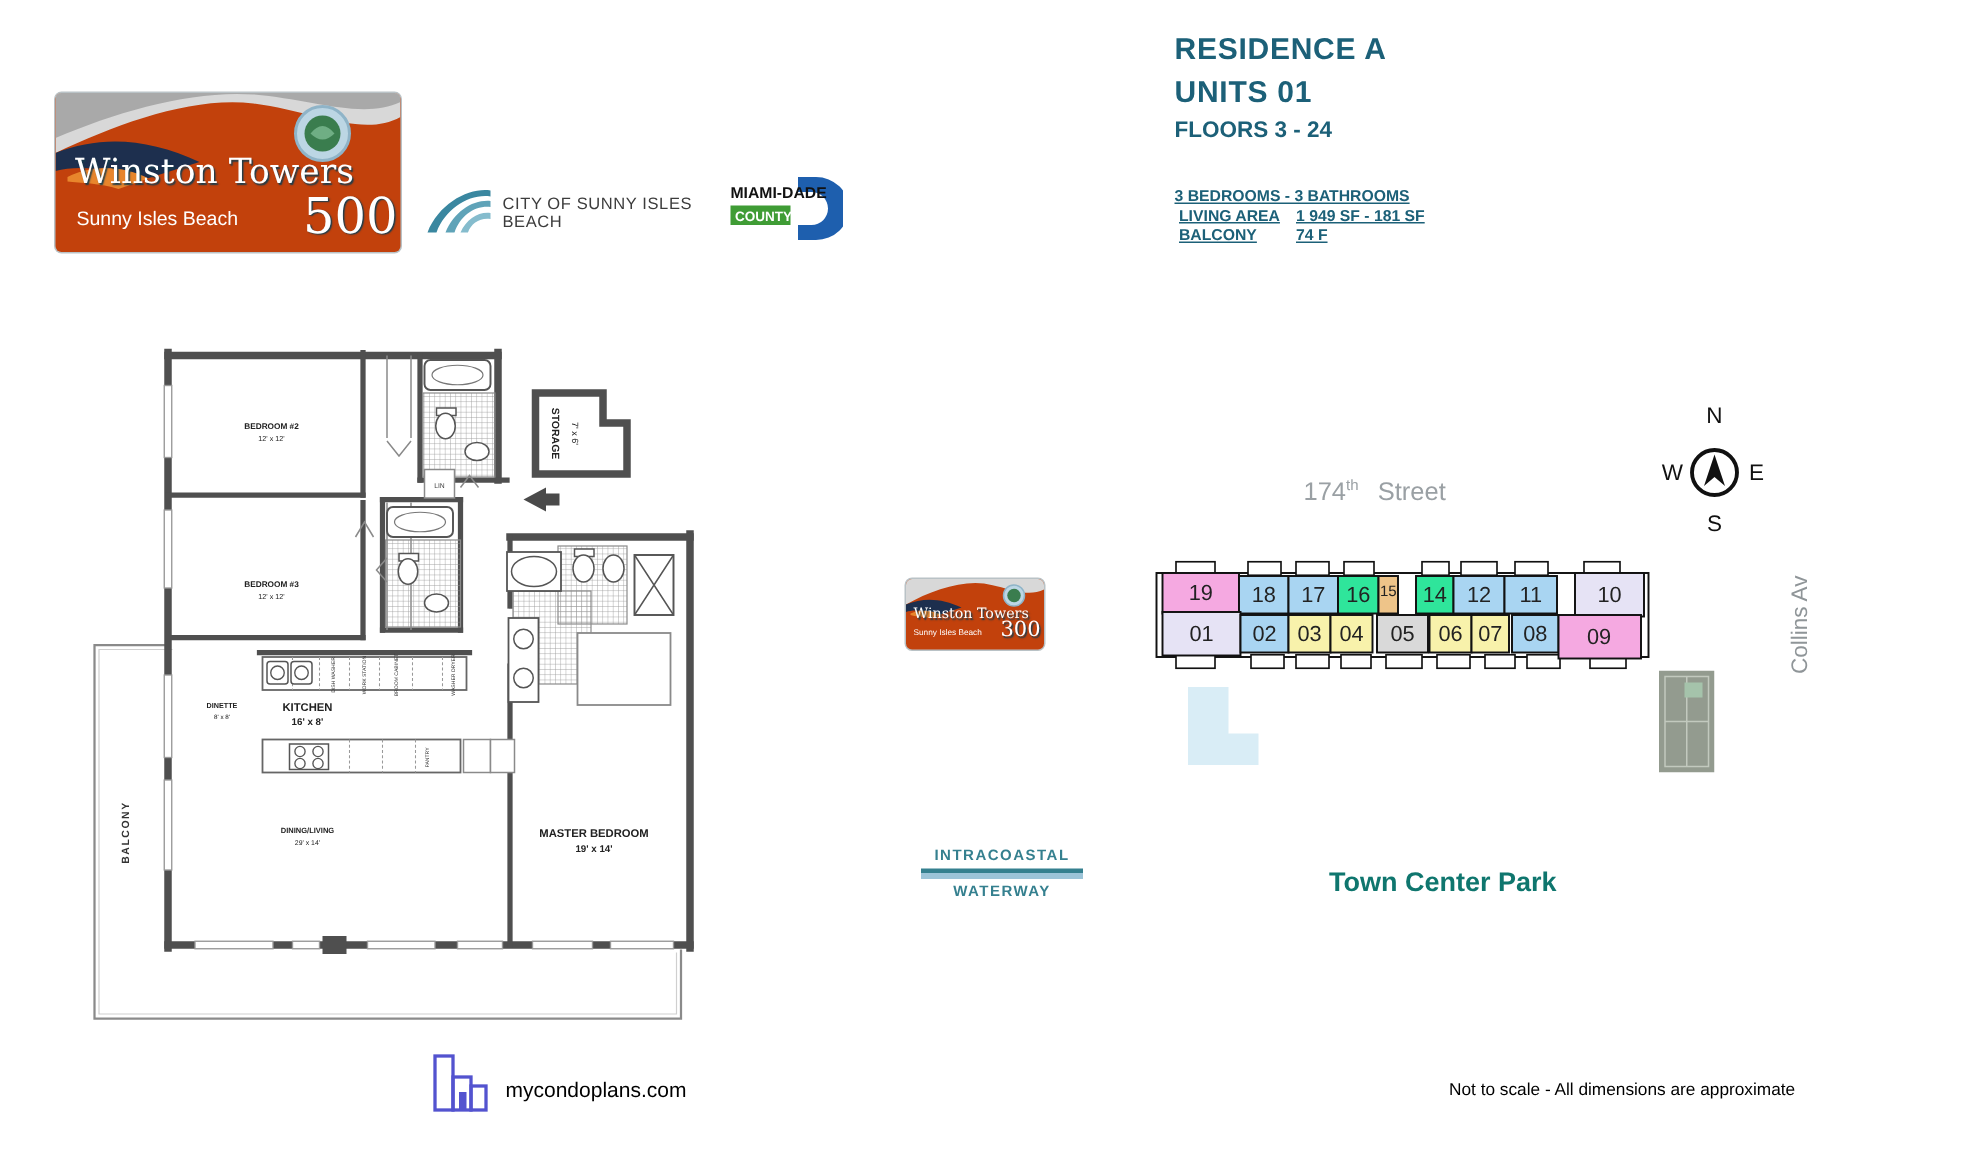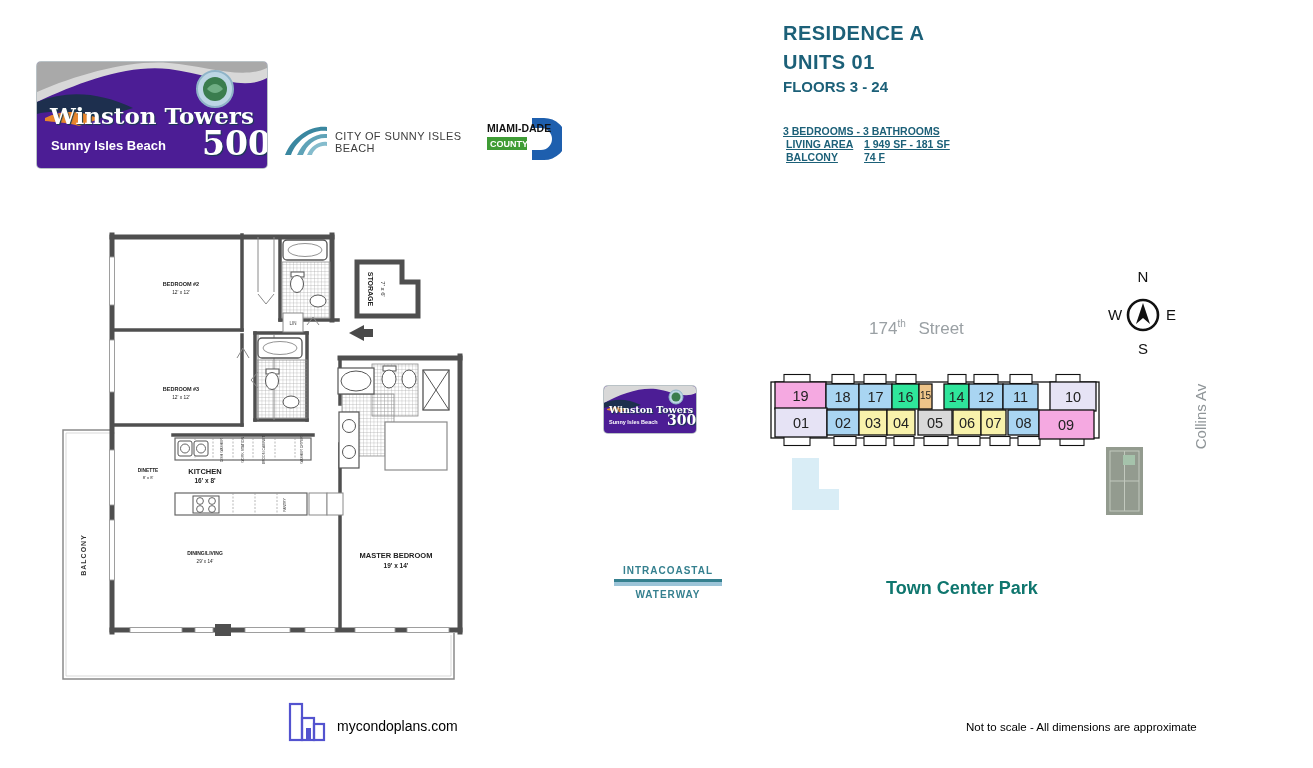--- a/index.html
+++ b/index.html
@@ -2,21 +2,21 @@
 <html><head>
 <meta charset="utf-8">
 <style>
   html,body{margin:0;padding:0;background:#fff;}
   #page{position:relative;width:1313px;height:768px;background:#ffffff;overflow:hidden;
         font-family:"Liberation Sans",sans-serif;color:#222;}
   .abs{position:absolute;}
   svg text{font-family:"Liberation Sans",sans-serif;}
 
   
-  .wt-logo{background:#4c1d95;border-radius:4px;box-shadow:0 0 0 1px #b9c2c6;overflow:hidden;font-weight:bold;}
+  .wt-logo{background:#c2410c;border-radius:4px;box-shadow:0 0 0 1px #b9c2c6;overflow:hidden;}
   .wt-title{font-family:"DejaVu Serif",serif;color:#fff;text-shadow:1px 1px 1px #173c4d;}
   .wt-sub{color:#fff;}
   .wt-num{font-family:"DejaVu Serif",serif;color:#fff;text-shadow:1px 1px 1px #173c4d;}
 
   
   .hdr{color:#1c6078;}
   .hdr-line1{font-size:20px;font-weight:bold;letter-spacing:.5px;}
   .hdr-line2{font-size:20px;font-weight:bold;letter-spacing:.5px;}
   .hdr-line3{font-size:15px;font-weight:bold;}
   .specs{font-size:10.5px;font-weight:bold;line-height:13px;}

